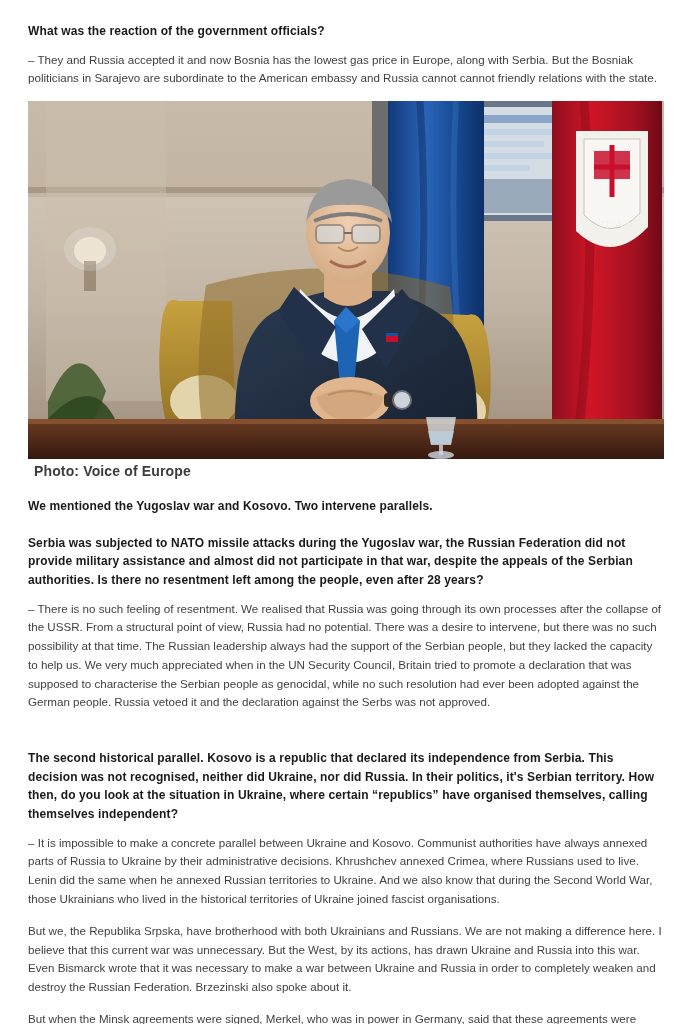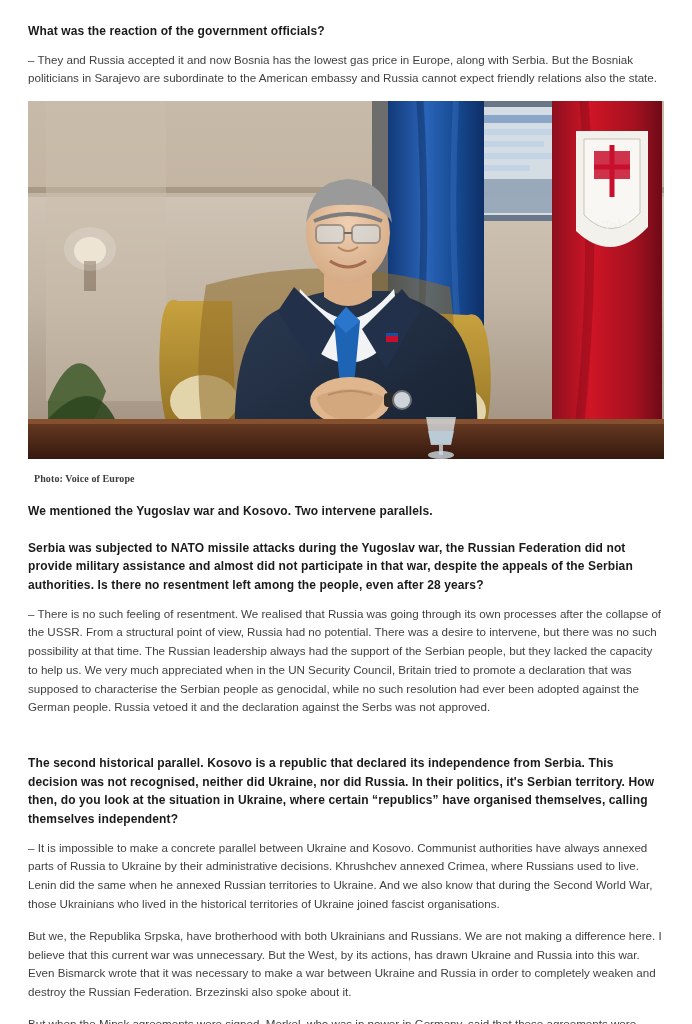--- a/index.html
+++ b/index.html
@@ -42,37 +42,36 @@
   }
   .photo {
     position: relative;
     width: 636px;
     height: 358px;
     overflow: hidden;
     background: #201512;
   }
   .photo svg { display: block; }
   .caption {
-    font-size: 10px;
+    font-size: 14px;
     font-weight: bold;
     color: #3c3c3c;
-    margin: 14px 0 0 6px;
+    margin: 4px 0 0 6px;
     letter-spacing: 0.01em;
-    font-family: Liberation Serif, serif;
   }
   .gap-sm { height: 6px; }
 </style>
 </head>
 <body>
 
 <div class="article">
 
   <h2 class="q-heading">What was the reaction of the government officials?</h2>
 
-  <p class="body-text">– They and Russia accepted it and now Bosnia has the lowest gas price in Europe, along with Serbia. But the Bosniak politicians in Sarajevo are subordinate to the American embassy and Russia cannot expect friendly relations also the state.</p>
+  <p class="body-text">– They and Russia accepted it and now Bosnia has the lowest gas price in Europe, along with Serbia. But the Bosniak politicians in Sarajevo are subordinate to the American embassy and Russia cannot cannot friendly relations with the state.</p>
 
   <figure class="figure">
     <div class="photo">
       <svg width="636" height="358" viewBox="0 0 636 358" xmlns="http://www.w3.org/2000/svg">
         <defs>
           <linearGradient id="wallg" x1="0" y1="0" x2="0" y2="1">
             <stop offset="0%" stop-color="#d9cfc2"></stop>
             <stop offset="55%" stop-color="#c3b6a6"></stop>
             <stop offset="100%" stop-color="#9c8c7a"></stop>
           </linearGradient>

